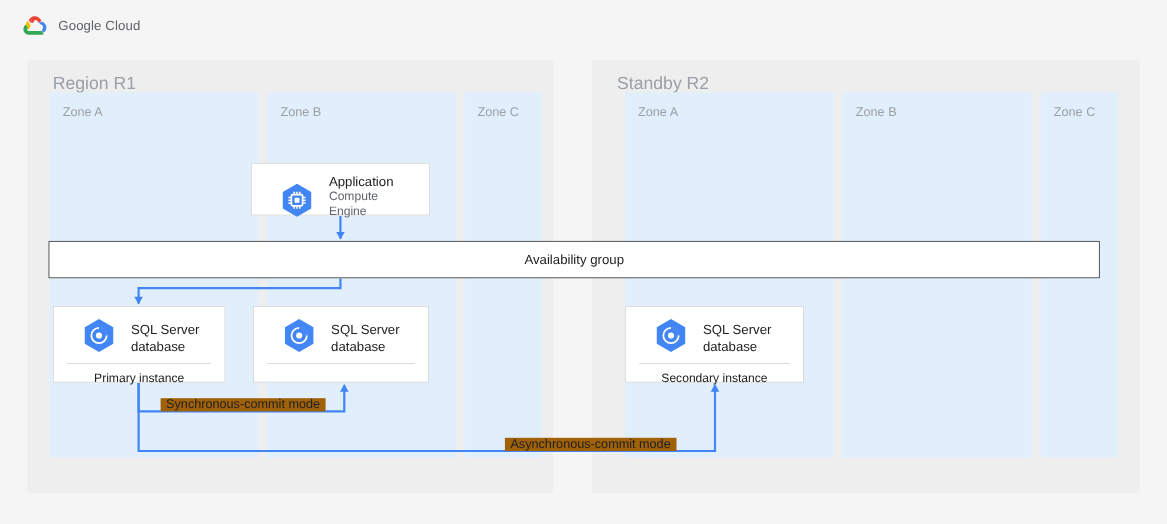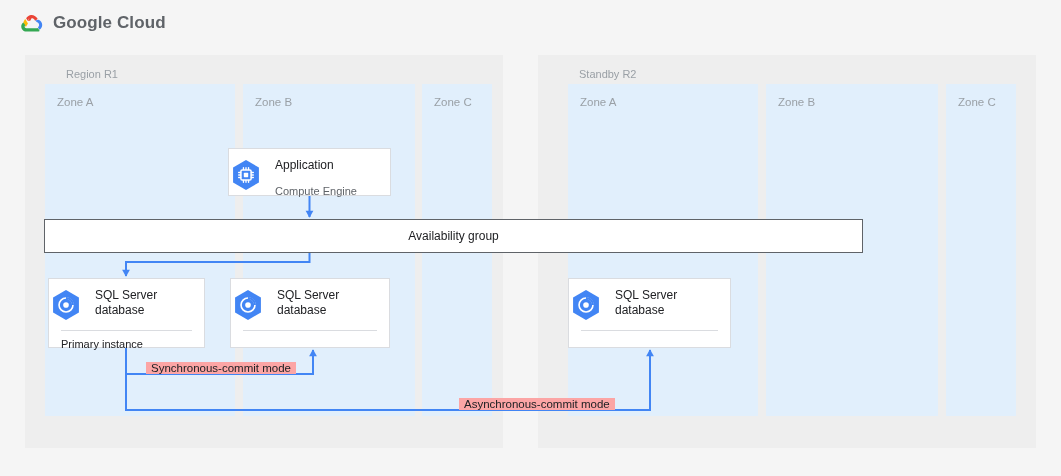--- a/index.html
+++ b/index.html
@@ -23,43 +23,41 @@
   }
   .brand {
     position: absolute;
     left: 18px; top: 10px;
     display: flex;
     align-items: center;
     gap: 9px;
   }
   .brand-logo { width: 26px; height: 26px; display: block; }
   .brand-text {
-    font-size: 17px;
+    font-size: 12px;
     color: #5f6368;
     letter-spacing: 0.1px;
     white-space: nowrap;
-    font-weight: bold;
   }
   .brand-text .g { color: #5f6368; }
 
   
   .region {
     position: absolute;
     background: #eeeeee;
     top: 55px;
     height: 393px;
   }
   #region-r1 { left: 25px; width: 478px; }
   #region-r2 { left: 538px; width: 498px; }
   .region-label {
     position: absolute;
     left: 23px; top: 13px;
-    font-size: 11px;
+    font-size: 16px;
     color: #9aa0a6;
-    margin-left: 18px;
   }
 
   
   .zone {
     position: absolute;
     background: #e1effc;
     top: 29px;
     height: 332px;
   }
   .zone-label {
@@ -80,59 +78,58 @@
   
   .card {
     position: absolute;
     background: #ffffff;
     border: 1px solid #dadce0;
     box-sizing: border-box;
     z-index: 5;
   }
   .card-top {
     display: flex;
-    align-items: flex-start;
+    align-items: flex-end;
     gap: 12px;
-    padding: 9px 10px 8px 0;
+    padding: 9px 10px 8px 24px;
   }
   .card-icon { width: 34px; height: 34px; flex: 0 0 34px; }
   .card-titles { display: flex; flex-direction: column; gap: 1px; }
   .card-title {
     font-size: 12px;
     color: #202124;
     line-height: 14px;
   }
   .card-sub {
     font-size: 11px;
     color: #5f6368;
     line-height: 13px;
-    margin-top: 12px;
   }
   .card-divider {
     height: 1px;
     background: #dadce0;
     margin: 0 12px;
   }
   .card-foot {
     font-size: 11px;
     color: #202124;
     padding: 7px 12px 7px 12px;
-    text-align: left;
+    text-align: center;
   }
 
   #node-application { left: 228px; top: 148px; width: 163px; height: 48px; }
   #node-primary   { left: 48px;  top: 278px; width: 157px; height: 70px; }
   #node-standby   { left: 230px; top: 278px; width: 160px; height: 70px; }
   #node-secondary { left: 568px; top: 278px; width: 163px; height: 70px; }
 
   
   #availability-group {
     position: absolute;
     left: 44px; top: 219px;
-    width: 819px; height: 34px;
+    width: 956px; height: 34px;
     background: #ffffff;
     border: 1px solid #5f6368;
     box-sizing: border-box;
     display: flex;
     align-items: center;
     justify-content: center;
     z-index: 6;
   }
   #availability-group .ag-label {
     font-size: 12px;
@@ -146,21 +143,21 @@
     width: 1061px; height: 476px;
     z-index: 4;
     pointer-events: none;
   }
 
   
   .edge-label {
     position: absolute;
     font-size: 11.5px;
     color: #202124;
-    background: #fca5a5;
+    background: #a16207;
     padding: 0 5px;
     white-space: nowrap;
     z-index: 7;
   }
   #label-sync  { left: 146px; top: 362px; }
   #label-async { left: 459px; top: 398px; }
 </style>
 </head>
 <body>
 
@@ -298,16 +295,17 @@
       <circle cx="20" cy="20" r="8.2" fill="none" stroke="#ffffff" stroke-width="1.9"></circle>
       <circle cx="20" cy="20" r="3.3" fill="#ffffff"></circle>
       <path d="M20,11.8 C24.5,11.8 28.2,15.5 28.2,20" fill="none" stroke="#4285F4" stroke-width="2.4"></path>
     </svg>
     <div class="card-titles">
       <div class="card-title">SQL Server</div>
       <div class="card-title">database</div>
     </div>
   </div>
   <div class="card-divider"></div>
+  <div class="card-foot">Secondary instance</div>
 </div>
 
 <div class="edge-label" id="label-sync">Synchronous-commit mode</div>
 <div class="edge-label" id="label-async">Asynchronous-commit mode</div>
 
 </body></html>

